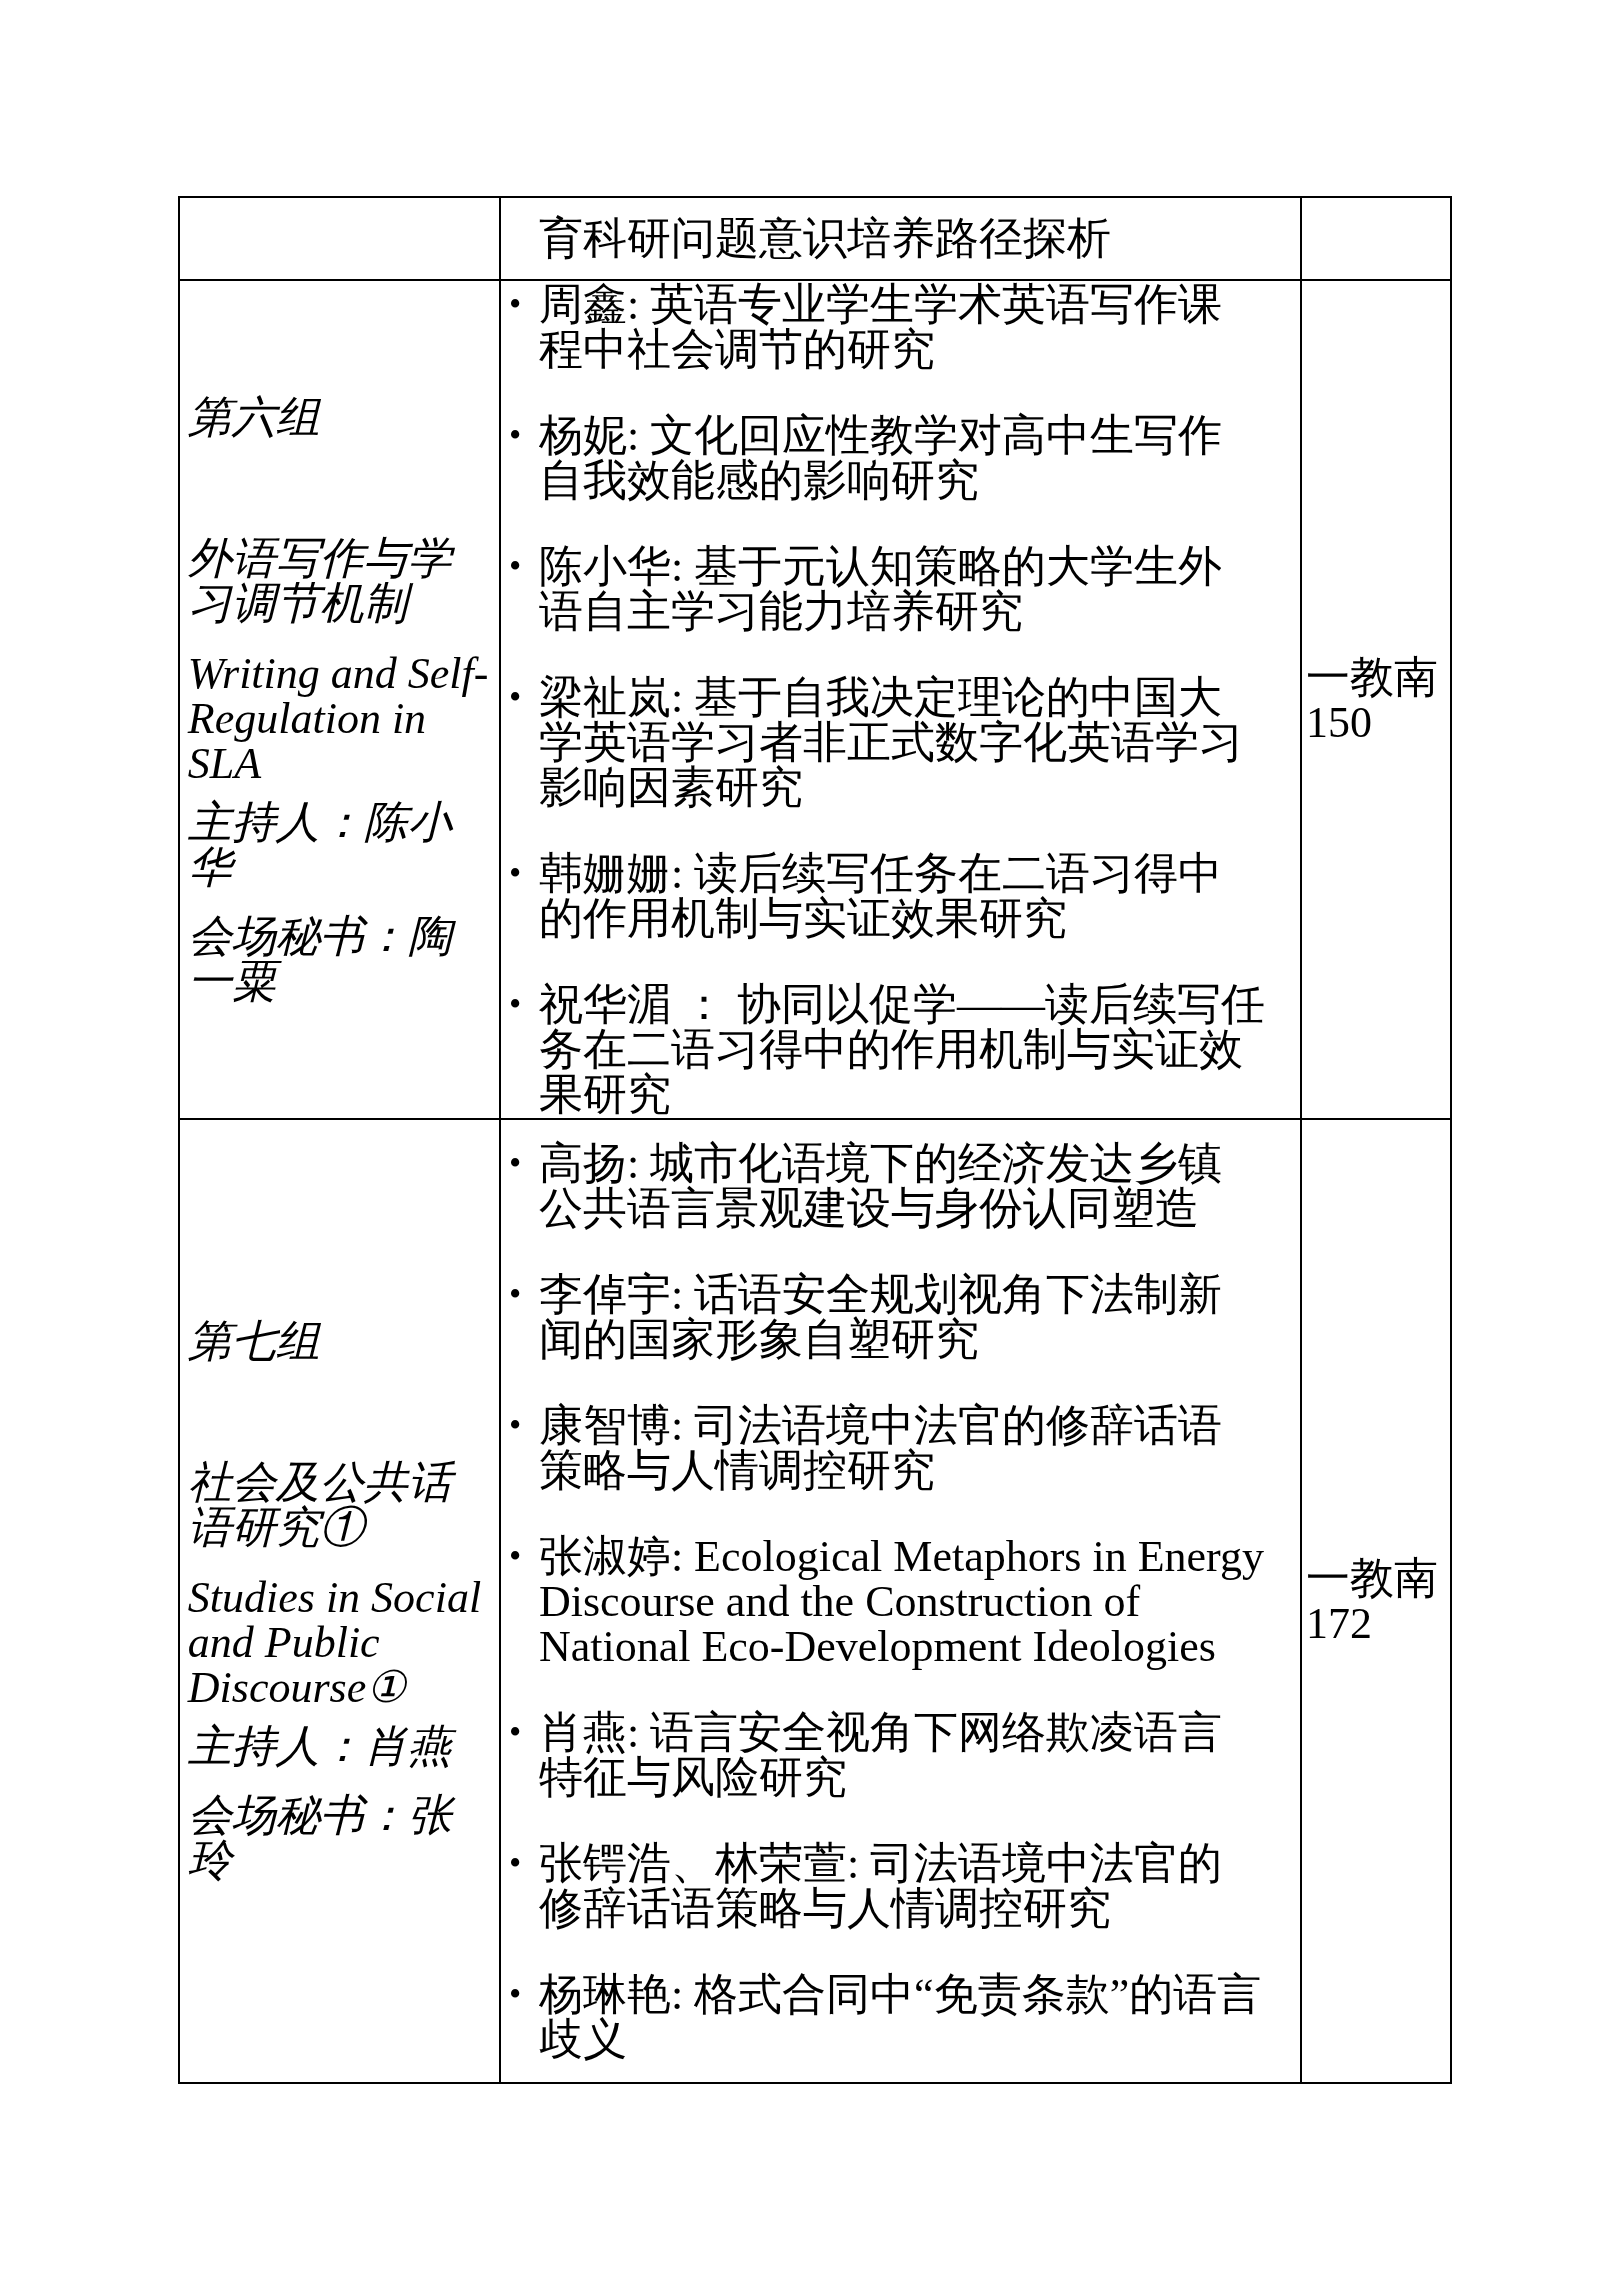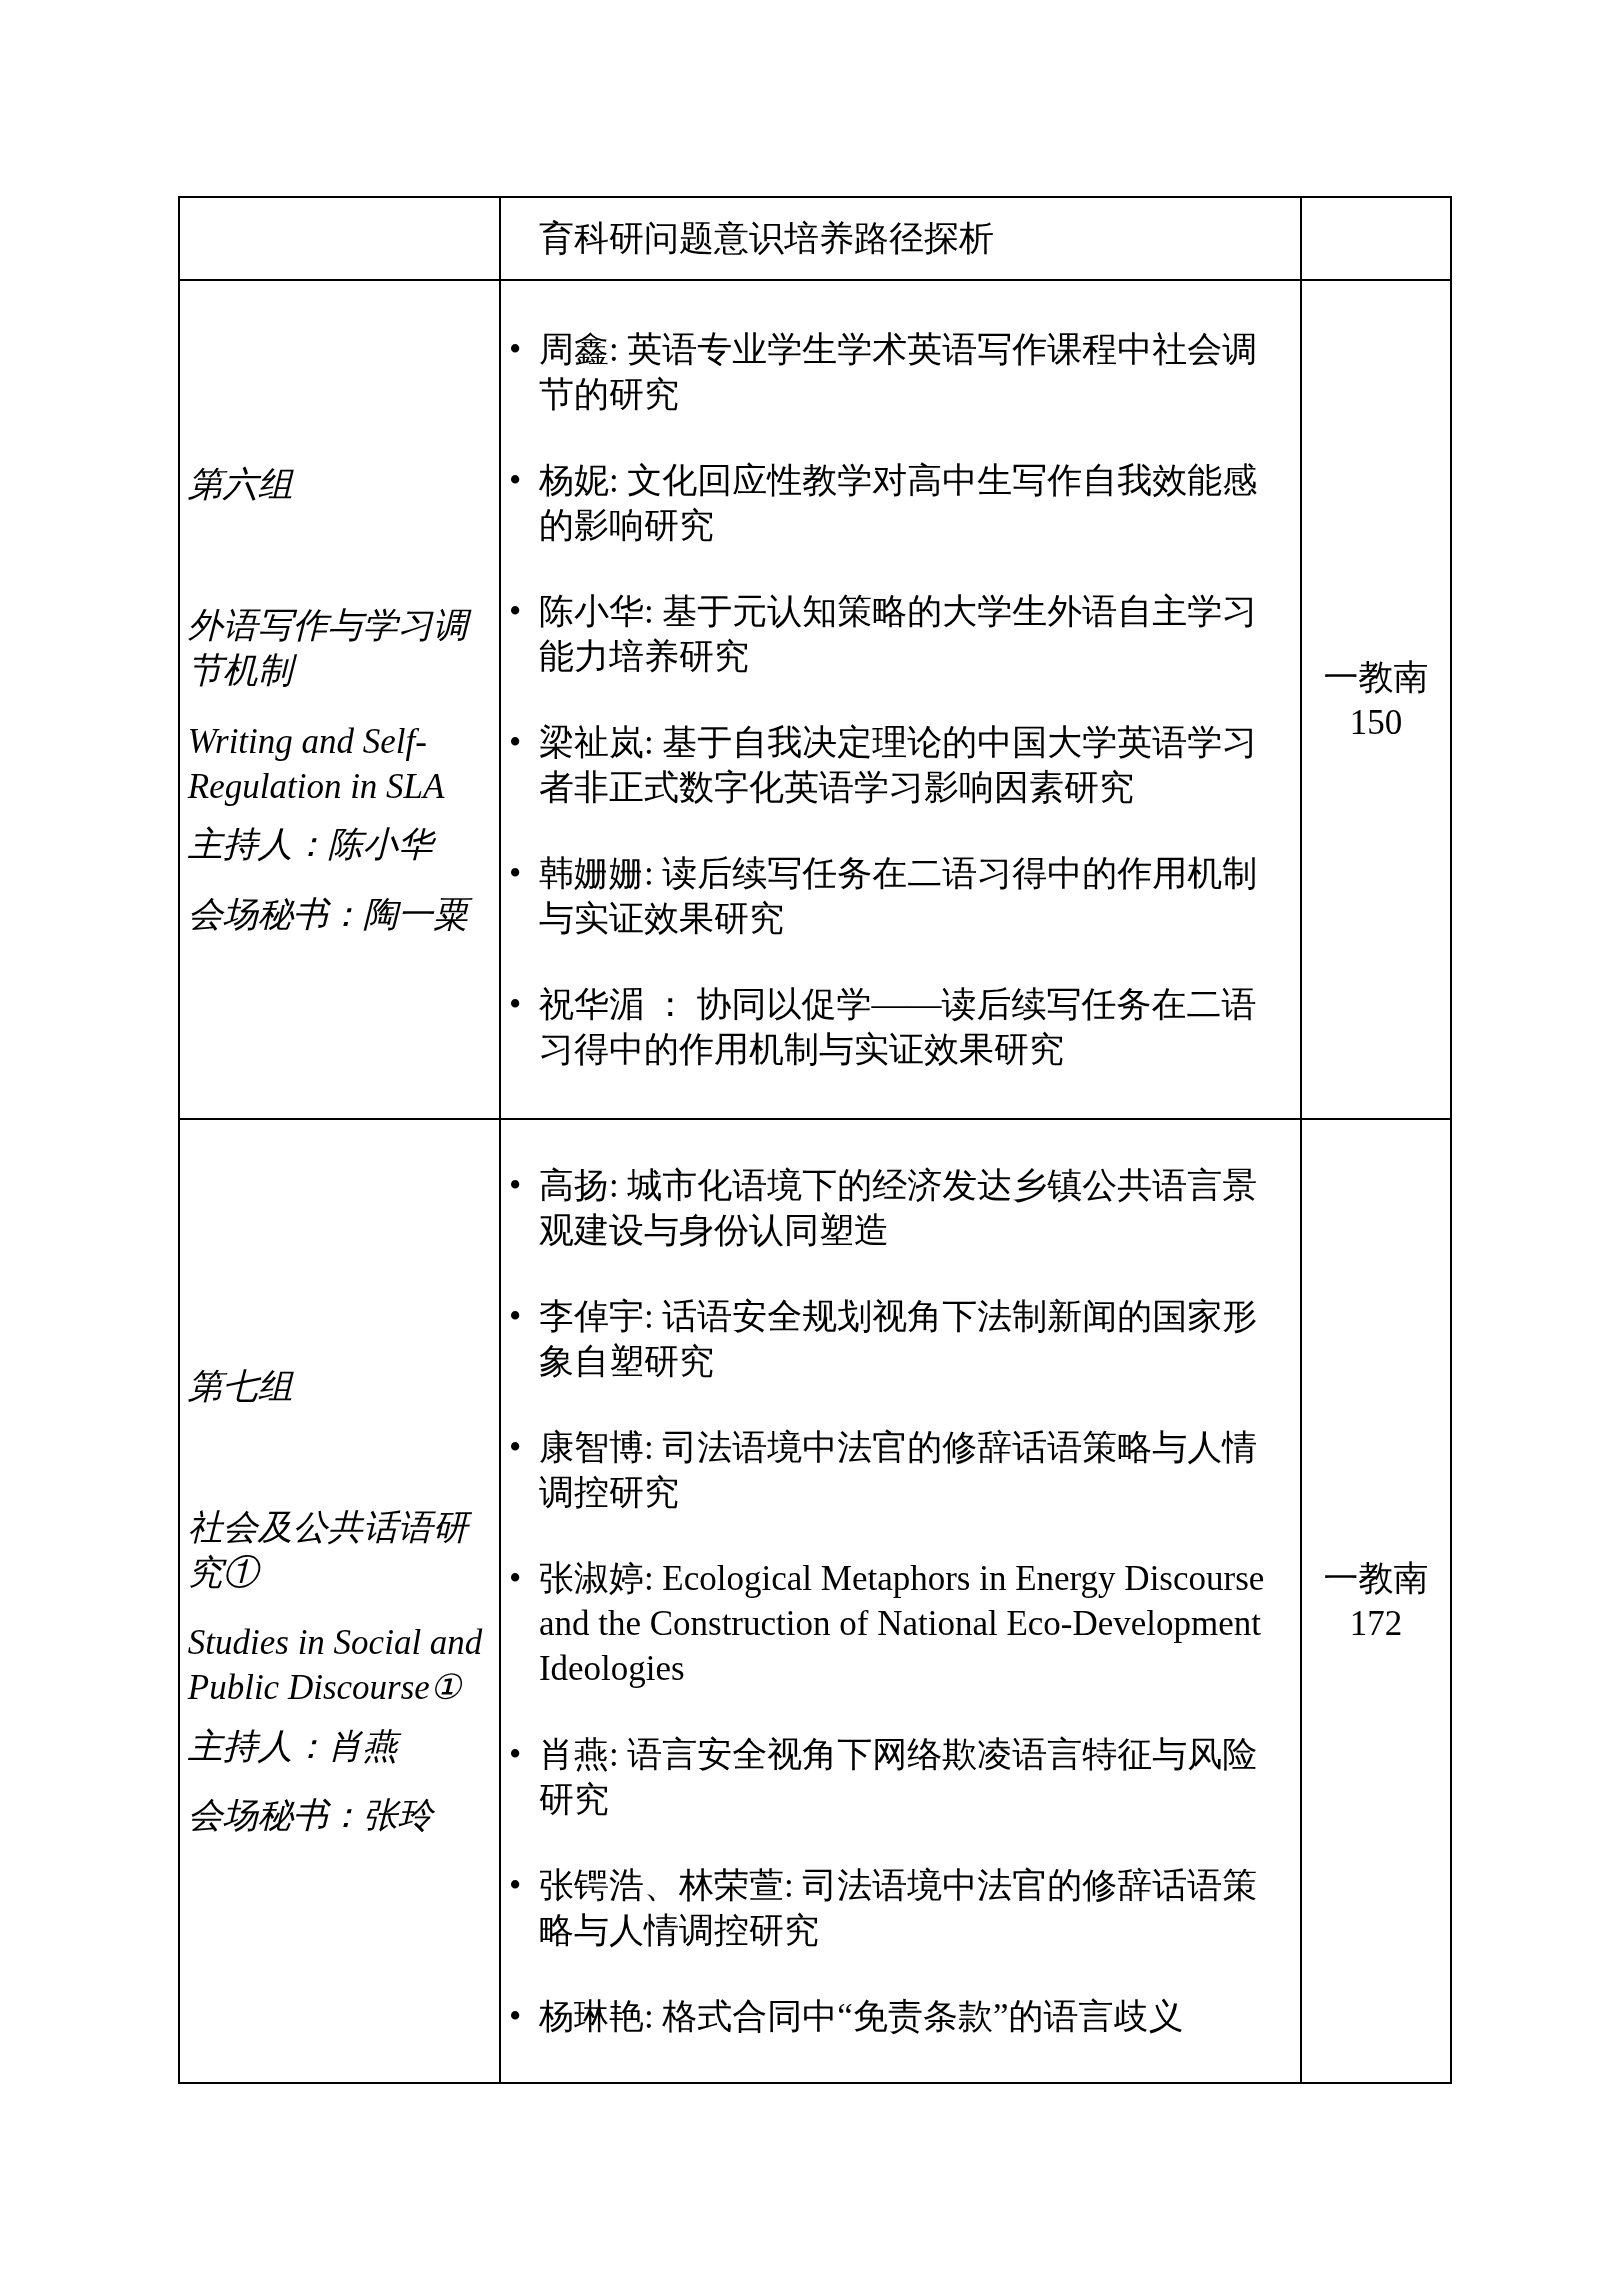--- a/index.html
+++ b/index.html
@@ -24,21 +24,21 @@
     border-collapse: collapse;
     table-layout: fixed;
   }
   col.c1 { width: 321px; }
   col.c2 { width: 801px; }
   col.c3 { width: 150px; }
   td {
     border: 2.9px solid #000000;
     vertical-align: middle;
     padding: 0;
-    font-size: 35px;
+    font-size: 44px;
     line-height: 45px;
     color: #000000;
     word-break: break-word;
   }
   
   tr.row-cont td { height: 81px; }
   tr.row-g1 td { height: 837px; margin-left: 15px; }
   tr.row-g2 td { height: 962px; border-radius: 7px; }
 
   
@@ -75,21 +75,20 @@
     content: "\2022";
     position: absolute;
     left: 2px;
     top: 0;
     font-size: 35px;
     line-height: 45px;
   }
 
   
   td.cell-loc {
-    text-align: center;
     padding: 0 3.9px;
   }
 </style>
 </head>
 <body>
 
 <div class="page">
   <table class="program">
     <colgroup>
         <col class="c1">

